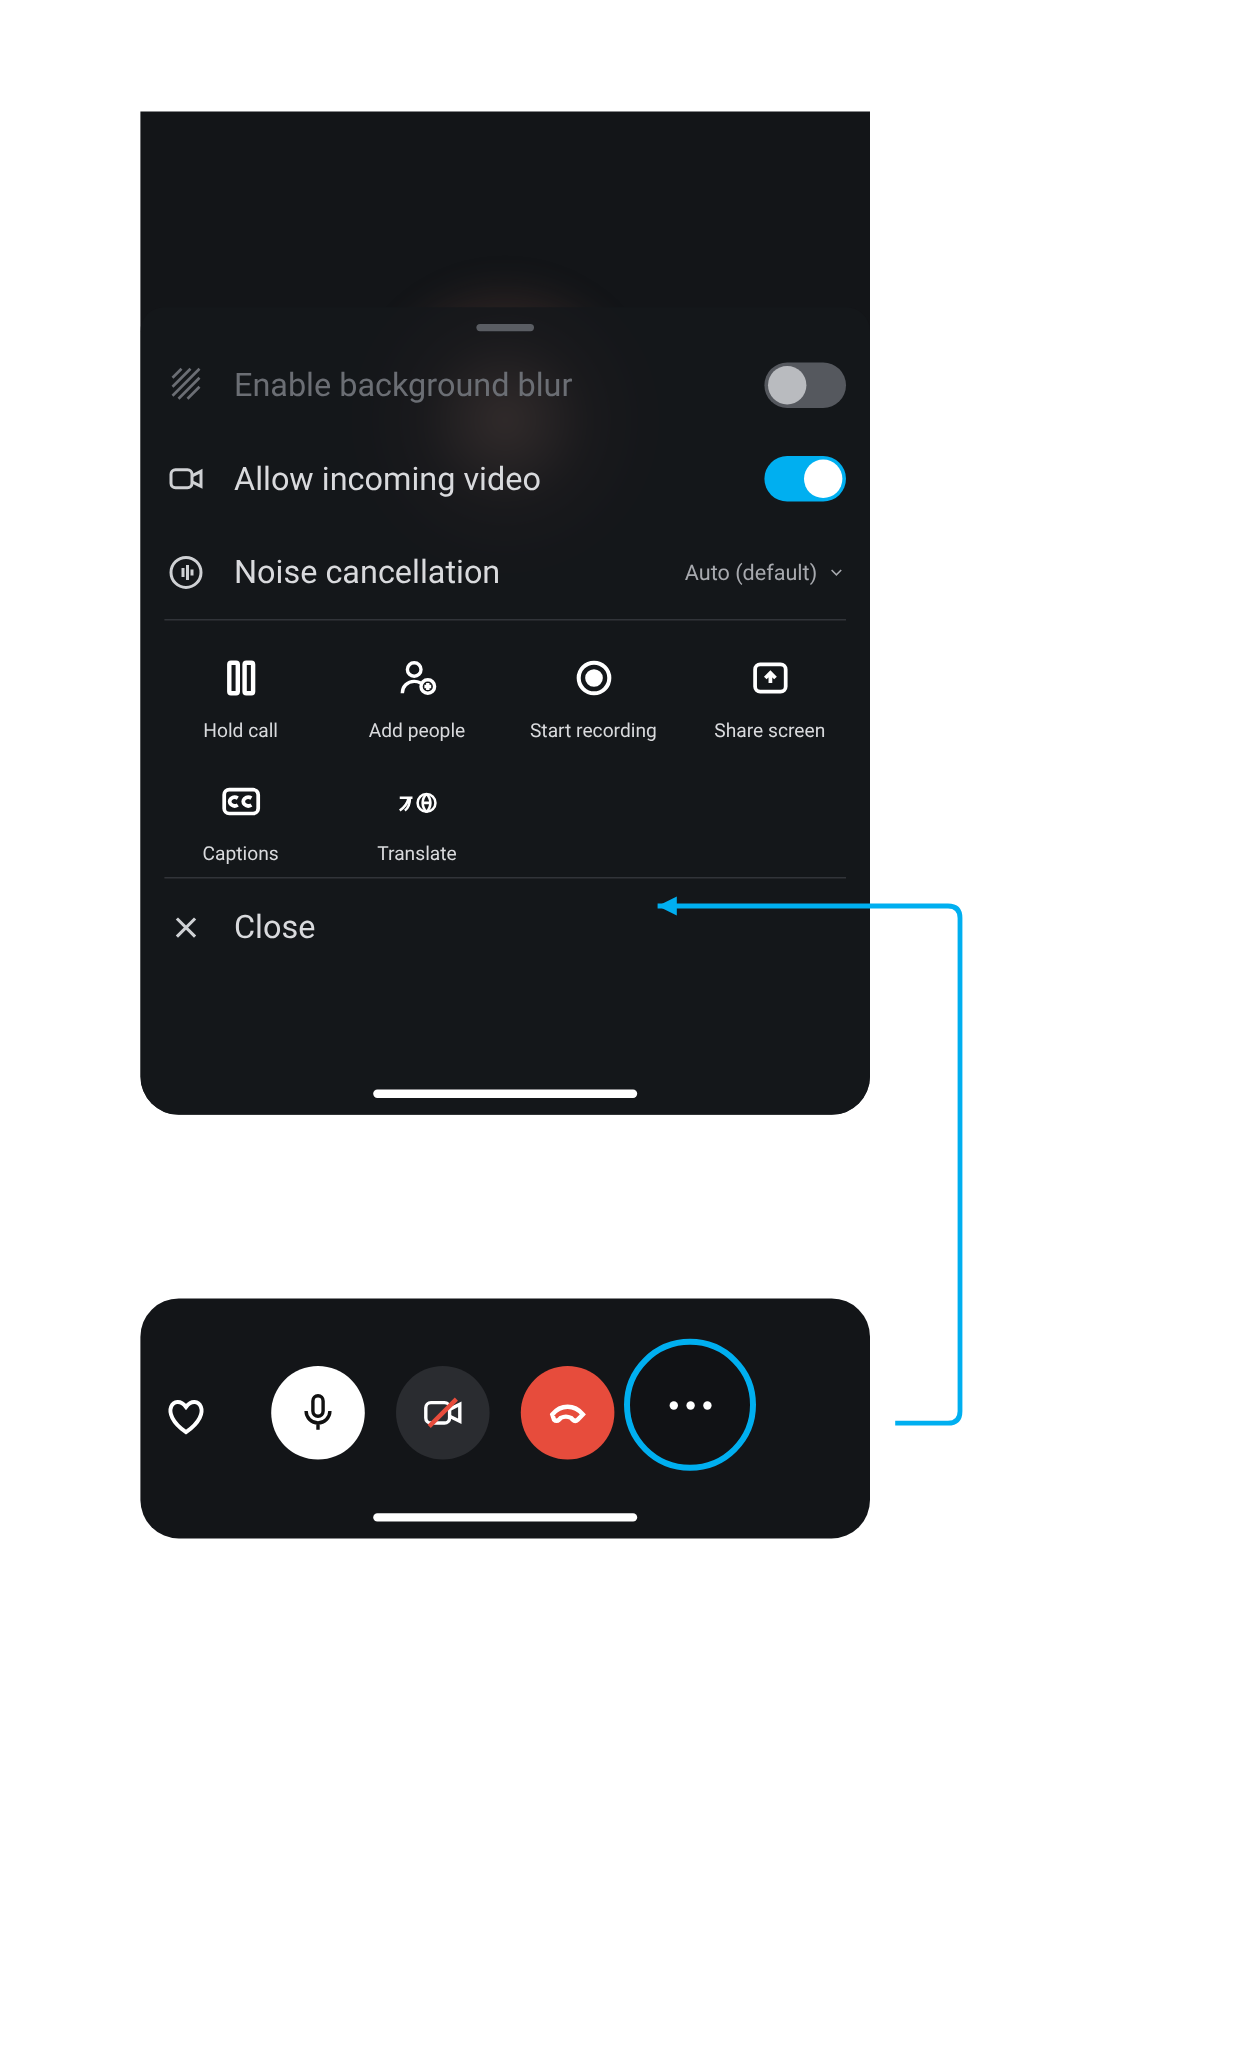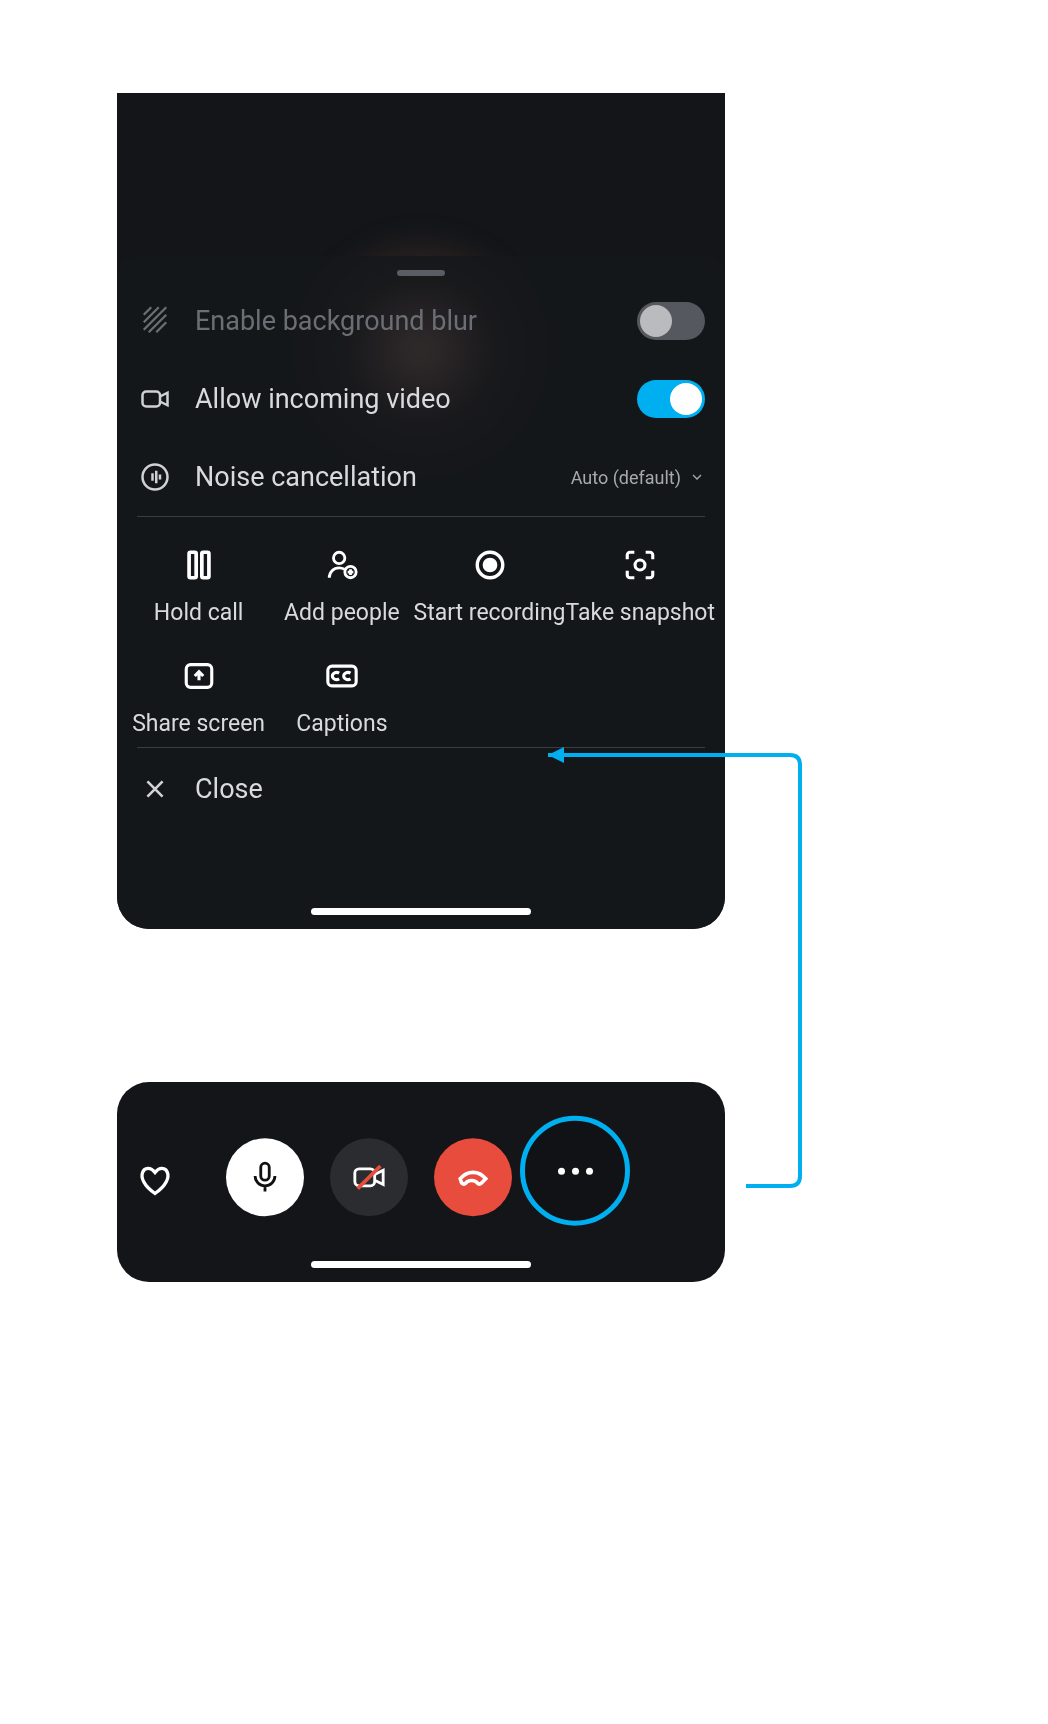--- a/index.html
+++ b/index.html
@@ -94,21 +94,21 @@
     padding: 28px 10px 10px;
     row-gap: 30px;
   }
   .grid-item {
     display:flex;flex-direction:column;align-items:center;gap:14px;
   }
   .grid-item .gi-icon {
     width: 40px; height: 40px; display:flex;align-items:center;justify-content:center;
   }
   .grid-item .gi-icon svg { width: 34px; height: 34px; color:#fff; }
-  .grid-item .gi-label { color:#d9dadd; font-size:23px; text-align:center; white-space:nowrap;}
+  .grid-item .gi-label { color:#d9dadd; font-size:16px; text-align:center; white-space:nowrap;}
 
   .close-row {
     display:flex;align-items:center;height:82px;padding:0 20px;gap:22px;
   }
   .close-row .close-label{ font-size:27px;color:#d9dadd;text-align:right;}
   .close-row svg{width:26px;height:26px;color:#cfd1d4;}
 
   .home-ind {
     position:absolute;bottom:14px;left:50%;transform:translateX(-50%);
     width:220px;height:7px;border-radius:4px;background:#fff;
@@ -234,29 +234,20 @@
       <div class="grid-item">
         <span class="gi-icon">
           <svg viewBox="0 0 24 24" fill="none" stroke="currentColor" stroke-width="2.4">
               <circle cx="12" cy="12" r="9"></circle>
               <circle cx="12" cy="12" r="4" fill="currentColor"></circle>
             </svg>
         </span>
         <span class="gi-label">Start recording</span>
       </div>
 
-      <div class="grid-item">
-        <span class="gi-icon">
-          <svg viewBox="0 0 24 24" fill="none" stroke="currentColor" stroke-width="2.2">
-            <path d="M3 8 V5 a2 2 0 0 1 2-2 h3 M21 8 V5 a2 2 0 0 0-2-2 h-3 M3 16 v3 a2 2 0 0 0 2 2 h3 M21 16 v3 a2 2 0 0 1-2 2 h-3"></path>
-            <circle cx="12" cy="12" r="3.5"></circle>
-          </svg>
-        </span>
-        <span class="gi-label">Take snapshot</span>
-      </div>
 
       <div class="grid-item">
         <span class="gi-icon">
           <svg viewBox="0 0 24 24" fill="none" stroke="currentColor" stroke-width="2.2">
               <rect x="3" y="4" width="18" height="16" rx="3"></rect>
               <path d="M12 15 V9 M9 12 l3-3 3 3"></path>
             </svg>
         </span>
         <span class="gi-label">Share screen</span>
       </div>
@@ -264,20 +255,30 @@
       <div class="grid-item">
         <span class="gi-icon">
           <svg viewBox="0 0 24 24" fill="none" stroke="currentColor" stroke-width="2.2">
               <rect x="2" y="5" width="20" height="14" rx="3"></rect>
               <path d="M10 10a3 2.5 0 1 0 0 4 M18 10a3 2.5 0 1 0 0 4"></path>
             </svg>
         </span>
         <span class="gi-label">Captions</span>
       </div>
 
+      <div class="grid-item">
+        <span class="gi-icon">
+          <svg viewBox="0 0 32 24" fill="none" stroke="currentColor" stroke-width="2">
+              <path d="M6 19c3-2 4-6 4-10 M2 9h10 M2 19c3-2 6-5 7-10"></path>
+              <circle cx="23" cy="13" r="7"></circle>
+              <path d="M19 13 h8 M23 6 c-4 4-4 10 0 14 M23 6 c4 4 4 10 0 14"></path>
+            </svg>
+        </span>
+        <span class="gi-label">Translate</span>
+      </div>
 
       <div></div>
     </div>
 
     <div class="divider"></div>
 
     <div class="close-row">
       <span class="icon-slot" style="width:36px;display:flex;justify-content:center">
         <svg viewBox="0 0 24 24" fill="none" stroke="currentColor" stroke-width="2.4">
             <path d="M5 5 L19 19 M19 5 L5 19"></path>

